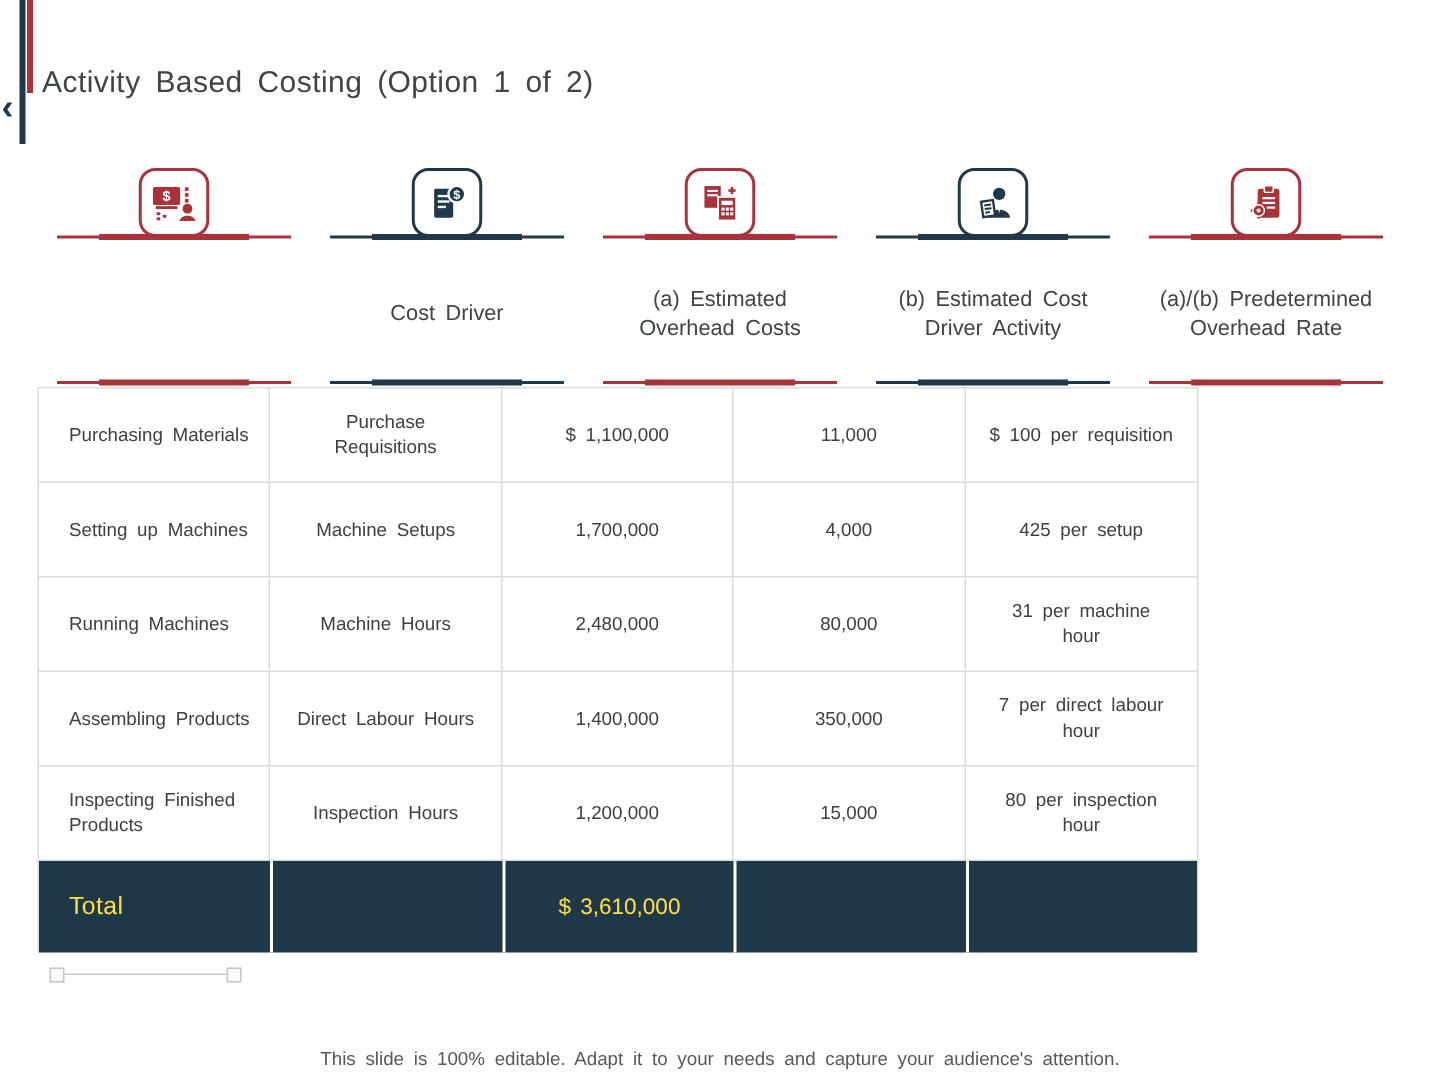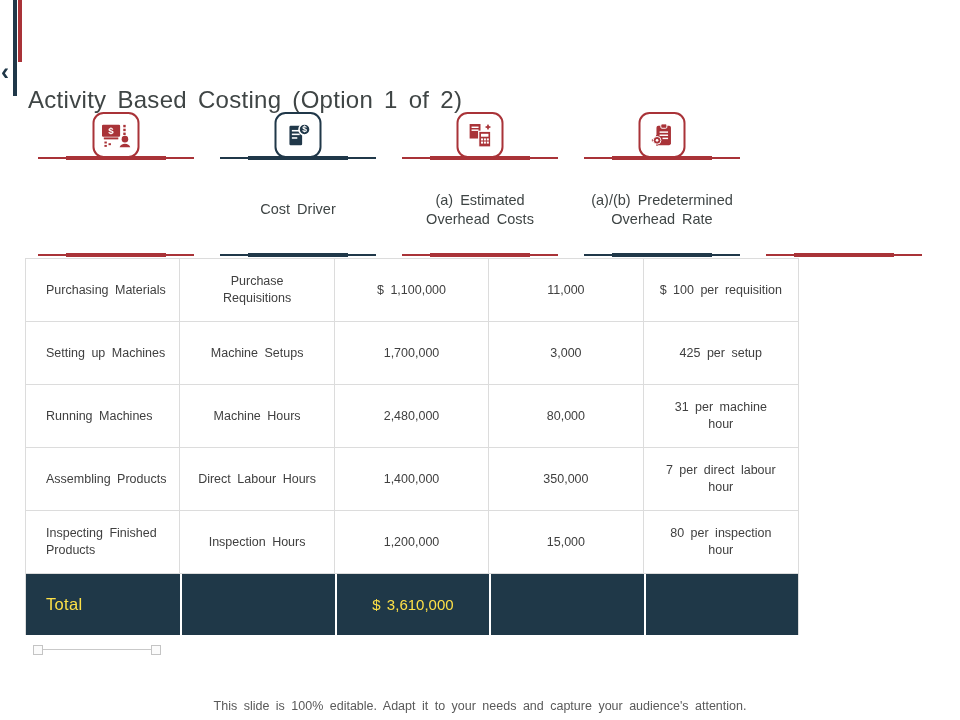--- a/index.html
+++ b/index.html
@@ -5,21 +5,21 @@
   html,body{margin:0;padding:0;background:#fff;}
   .slide{
     position:relative;width:960px;height:720px;background:#ffffff;overflow:hidden;
     font-family:"Liberation Sans", sans-serif;
   }
   
   .bar-navy{position:absolute;left:13px;top:0;width:4px;height:96px;background:#203849;}
   .bar-red{position:absolute;left:18px;top:0;width:4px;height:62px;background:#A93338;}
   .chevron{position:absolute;left:1px;top:60px;font-size:24px;font-weight:bold;color:#203849;line-height:1;}
   
-  .title{position:absolute;left:28px;top:44px;font-size:24px;color:#3F4545;letter-spacing:.3px;word-spacing:4px;margin-top:42px;}
+  .title{position:absolute;left:28px;top:44px;font-size:20px;color:#3F4545;letter-spacing:.3px;word-spacing:4px;}
   
   .header-grid{position:absolute;left:25px;top:110px;width:910px;display:grid;grid-template-columns:repeat(5,1fr);}
   .hcell{position:relative;height:142px;}
   .red{color:#A93338;} .navy{color:#203849;}
   .icon-line{position:absolute;top:47px;left:50%;width:156px;margin-left:-78px;height:2px;background:currentColor;}
   .icon-line::before{content:'';position:absolute;left:28px;right:28px;top:-1px;height:4px;background:currentColor;}
   .icon-box{
     position:absolute;top:2px;left:50%;transform:translateX(-50%);
     width:47px;height:46px;background:#fff;border:2px solid currentColor;border-radius:11px;
     z-index:1;display:flex;align-items:center;justify-content:center;box-sizing:border-box;
@@ -116,20 +116,40 @@
             <rect x="14.8" y="17" width="1.7" height="1.7" fill="#fff"></rect>
             <rect x="17.2" y="17" width="1.7" height="1.7" fill="#fff"></rect>
         </svg>
       </div>
       <div class="hlabel">
         <div>(a) Estimated</div>
           <div>Overhead Costs</div>
       </div>
     </div>
 
+    <div class="hcell navy">
+      <div class="icon-line"></div>
+      <div class="icon-box">
+        <svg width="30" height="29" viewBox="0 0 24 24" fill="currentColor">
+          <circle cx="15" cy="6.8" r="3.4"></circle>
+          <path d="M9 20 C9.6 14.2 20.4 14.2 21 20 Z"></path>
+          <path d="M15 11 l1.2 2.4 -1.2 4 -1.2 -4 Z" fill="#fff" opacity="0.85"></path>
+          <g transform="rotate(-8 9 15)">
+            <rect x="5.6" y="10.6" width="6.6" height="8.6" fill="#fff" stroke="currentColor" stroke-width="1.3"></rect>
+            <rect x="7" y="12.4" width="3.8" height="1.1"></rect>
+            <rect x="7" y="14.4" width="3.8" height="1.1"></rect>
+            <rect x="7" y="16.4" width="2.6" height="1.1"></rect>
+          </g>
+        </svg>
+      </div>
+      <div class="hlabel">
+        <div>(b) Estimated Cost</div>
+          <div>Driver Activity</div>
+      </div>
+    </div>
 
     <div class="hcell red">
       <div class="icon-line"></div>
       <div class="icon-box">
         <svg width="30" height="29" viewBox="0 0 24 24" fill="currentColor">
           <rect x="7" y="4" width="12" height="16" rx="1.5"></rect>
           <rect x="10.6" y="2.4" width="5" height="3.6" rx="1" stroke="#fff" stroke-width="0.8"></rect>
           <rect x="9.6" y="8.6" width="7" height="1.2" fill="#fff"></rect>
           <rect x="9.6" y="11.2" width="7" height="1.2" fill="#fff"></rect>
           <rect x="12" y="13.8" width="4.6" height="1.2" fill="#fff"></rect>
@@ -173,21 +193,21 @@
       <div class="tcell">Purchase Requisitions</div>
       <div class="tcell">$ 1,100,000</div>
       <div class="tcell">11,000</div>
       <div class="tcell">$ 100 per requisition</div>
     </div>
 
     <div class="trow">
       <div class="tcell c1">Setting up Machines</div>
       <div class="tcell">Machine Setups</div>
       <div class="tcell">1,700,000</div>
-      <div class="tcell">3,000</div>
+      <div class="tcell">4,000</div>
       <div class="tcell">425 per setup</div>
     </div>
 
     <div class="trow">
       <div class="tcell c1">Running Machines</div>
       <div class="tcell">Machine Hours</div>
       <div class="tcell">2,480,000</div>
       <div class="tcell">80,000</div>
       <div class="tcell">31 per machine hour</div>
     </div>

